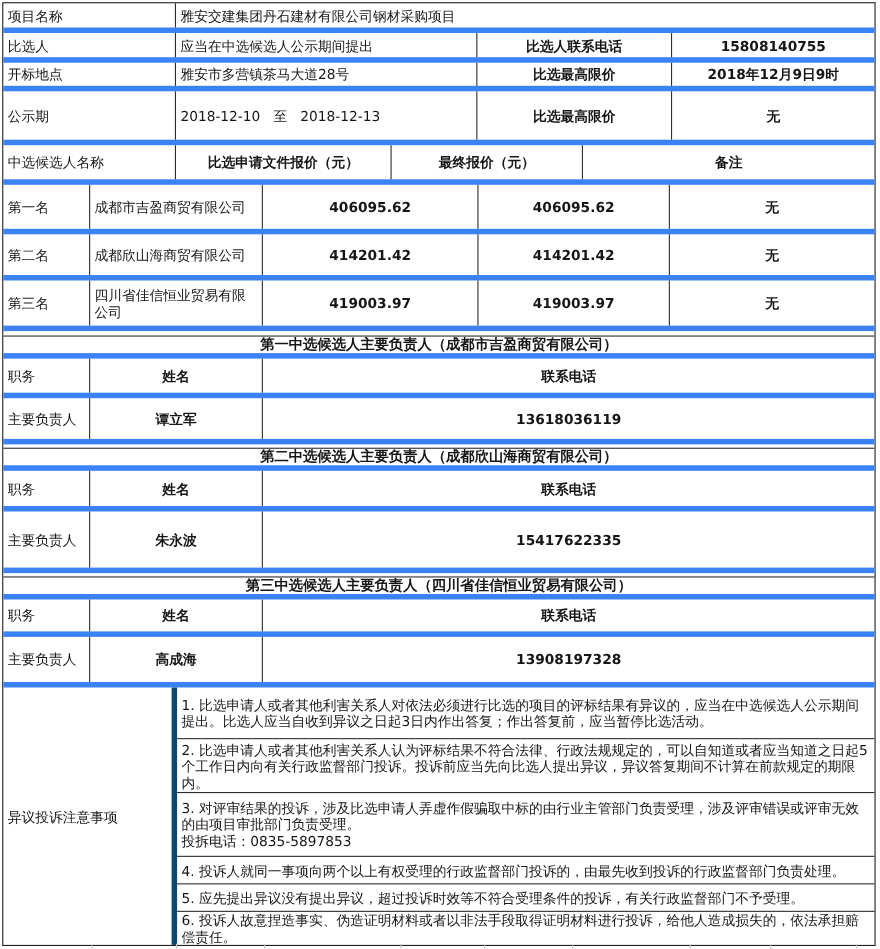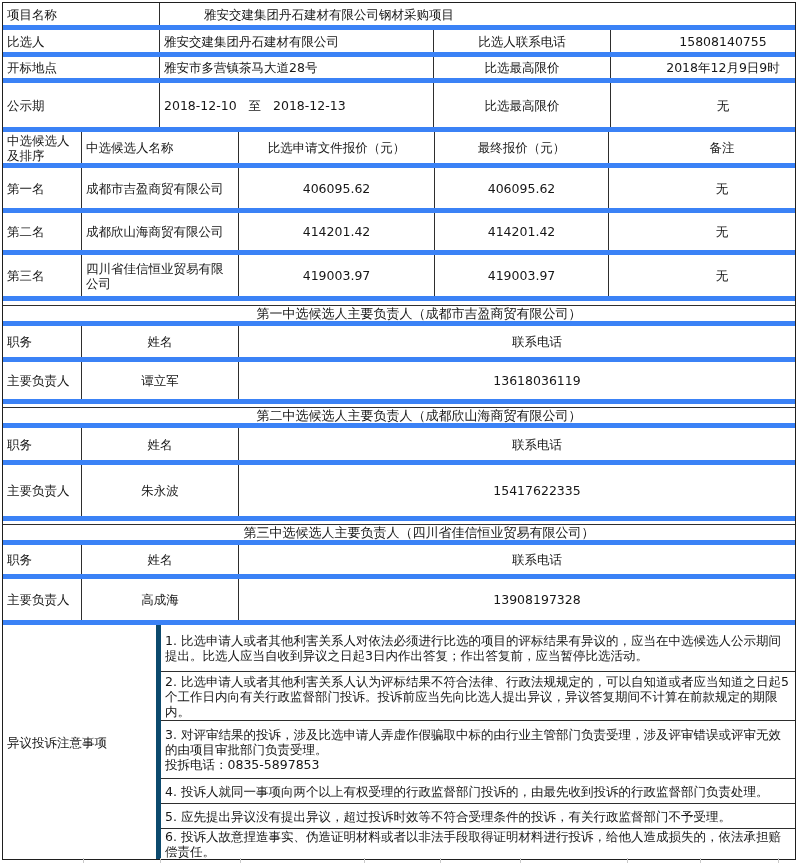--- a/index.html
+++ b/index.html
@@ -7,23 +7,23 @@
   body {
     width:800px; height:863px; background:#ffffff; position:relative;
     font-family:"DejaVu Sans","Liberation Sans",sans-serif;
     color:#161616; font-size:12.5px; line-height:15px;
     overflow:hidden;
   }
   .tbl { position:absolute; left:2px; top:2px; width:794px; border:1px solid #1f1f1f; background:#fff; }
   .row { display:flex; border-bottom:5px solid #3b82f6; }
   .cell { border-right:1px solid #2e2e2e; display:flex; align-items:center; padding:1px 4px; overflow:hidden; }
   .cell:last-child { border-right:none; }
-  .ctr { justify-content:center; text-align:center; }
+  .ctr { justify-content:center; text-align:center;font-weight:bold; }
   .rel { position:relative; }
-  .f1 { flex:1; min-width:0;margin-left:40px; }
+  .f1 { flex:1; min-width:0; }
   .w157{width:157px} .w274{width:274px} .w177{width:177px}
   .w79{width:79px} .w196{width:196px} .w174{width:174px}
   .h27{height:27px} .h26{height:26px} .h49{height:49px}
   .h36{height:36px} .h45{height:45px} .h42{height:42px} .h46{height:46px}
   .h37{height:37px} .h56{height:56px} .h34{height:34px}
   .gap4{height:4px;border-bottom:none}
   .gap3{height:3px;border-bottom:none}
   .band{height:21px;border-top:1px solid #2e2e2e;font-size:13px}
   .wspre{white-space:pre}
   .nrow{display:flex;border-bottom:none}
@@ -42,41 +42,40 @@
 
 <div class="tbl">
 
   <div class="row h27">
     <div class="cell w157">项目名称</div>
     <div class="cell f1">雅安交建集团丹石建材有限公司钢材采购项目</div>
   </div>
 
   <div class="row h27">
     <div class="cell w157">比选人</div>
-    <div class="cell w274">雅安交建集团丹石建材有限公司</div>
+    <div class="cell w274">应当在中选候选人公示期间提出</div>
     <div class="cell w177 ctr">比选人联系电话</div>
     <div class="cell f1 ctr">15808140755</div>
   </div>
 
   <div class="row h26">
     <div class="cell w157">开标地点</div>
     <div class="cell w274">雅安市多营镇茶马大道28号</div>
     <div class="cell w177 ctr">比选最高限价</div>
     <div class="cell f1 ctr">2018年12月9日9时</div>
   </div>
 
   <div class="row h49">
     <div class="cell w157">公示期</div>
     <div class="cell w274 wspre">2018-12-10   至   2018-12-13</div>
     <div class="cell w177 ctr">比选最高限价</div>
     <div class="cell f1 ctr">无</div>
   </div>
 
   <div class="row h36">
-    <div class="cell w79">中选候选人及排序</div>
     <div class="cell w157">中选候选人名称</div>
     <div class="cell w196 ctr">比选申请文件报价（元）</div>
     <div class="cell w174 ctr">最终报价（元）</div>
     <div class="cell f1 ctr">备注</div>
   </div>
 
   <div class="row h45">
     <div class="cell w79">第一名</div>
     <div class="cell w157">成都市吉盈商贸有限公司</div>
     <div class="cell w196 ctr">406095.62</div>

